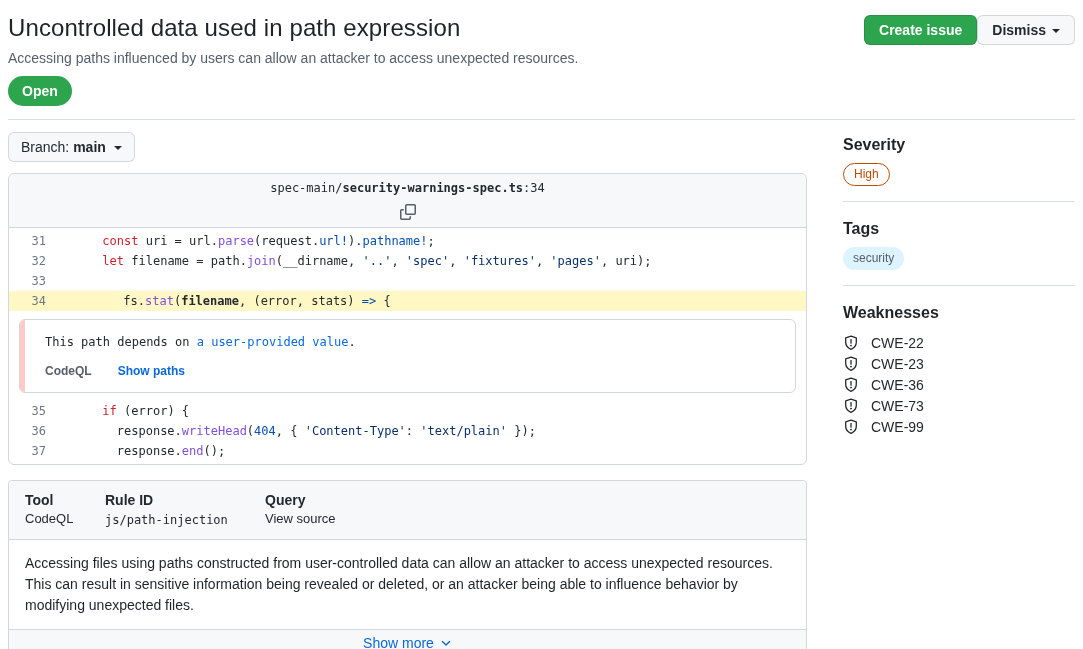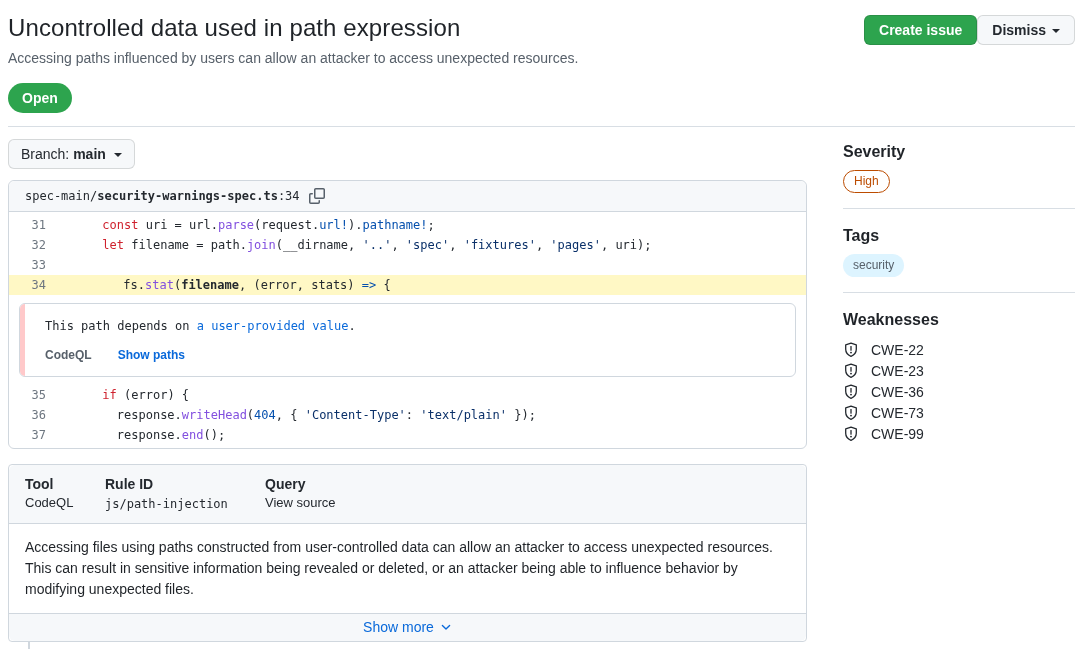--- a/index.html
+++ b/index.html
@@ -9,21 +9,21 @@
     color: #1f2328;
     background: #ffffff;
   }
   .page { padding: 14px 8px 0 8px; }
 
   
   .alert-header { display: flex; justify-content: space-between; align-items: flex-start; }
   h1.title { font-size: 24px; font-weight: 400; color: #1f2328; letter-spacing: 0.1px; }
   .subtitle { margin-top: 8px; font-size: 14px; color: #57606a; }
   .state-badge {
-    display: inline-block; margin-top: 17px;
+    display: inline-block; margin-top: 10px;
     background: #2da44e; color: #ffffff;
     font-size: 14px; font-weight: 700;
     padding: 5px 14px; border-radius: 2em; line-height: 20px; text-align: right;
   }
   .header-actions { display: flex; padding-top: 1px; }
   .btn {
     display: inline-flex; align-items: center; gap: 6px;
     font-family: "Liberation Sans", sans-serif;
     font-size: 14px; font-weight: 700; line-height: 20px;
     padding: 4px 14px; border-radius: 6px; cursor: pointer;
@@ -46,21 +46,21 @@
   .branch-btn { font-weight: 400; padding: 4px 12px; align-items: center; }
   .branch-btn b { font-weight: 700; }
   .branch-btn .caret { margin-left: 2px; }
 
   
   .code-card { margin-top: 11px; border: 1px solid #d0d7de; border-radius: 6px; background: #fff; }
   .code-header {
     display: flex; align-items: center; gap: 9px;
     background: #f6f8fa; border-bottom: 1px solid #d0d7de;
     border-radius: 6px 6px 0 0; padding: 7px 16px;
-    font-family: "DejaVu Sans Mono", monospace; font-size: 12px; color: #24292f;
+    font-family: "DejaVu Sans Mono", monospace; font-size: 12px; color: #24292f; flex-direction: column;
   }
   .code-header b { font-weight: 700; }
   .icon-btn { background: none; border: none; cursor: pointer; color: #57606a; display: inline-flex; padding: 0; }
   .code-body { padding: 3px 0; }
   .code-row { display: flex; font-family: "DejaVu Sans Mono", monospace; font-size: 12px; line-height: 20px; white-space: pre; }
   .code-row.hl { background: #fff8c5; gap: 21px; }
   .gutter { flex: none; width: 50px; text-align: right; padding-right: 13px; color: #6e7781; cursor: pointer; }
   .code-text { color: #24292f; }
   .tok-k { color: #cf222e; }
   .tok-f { color: #8250df; }

